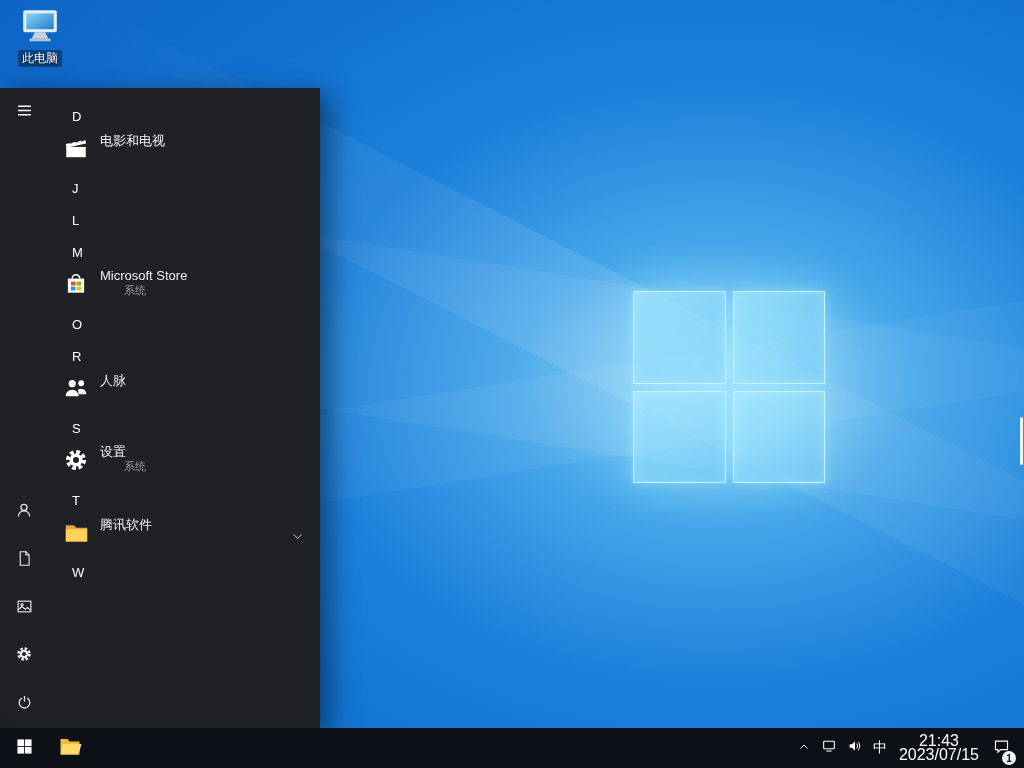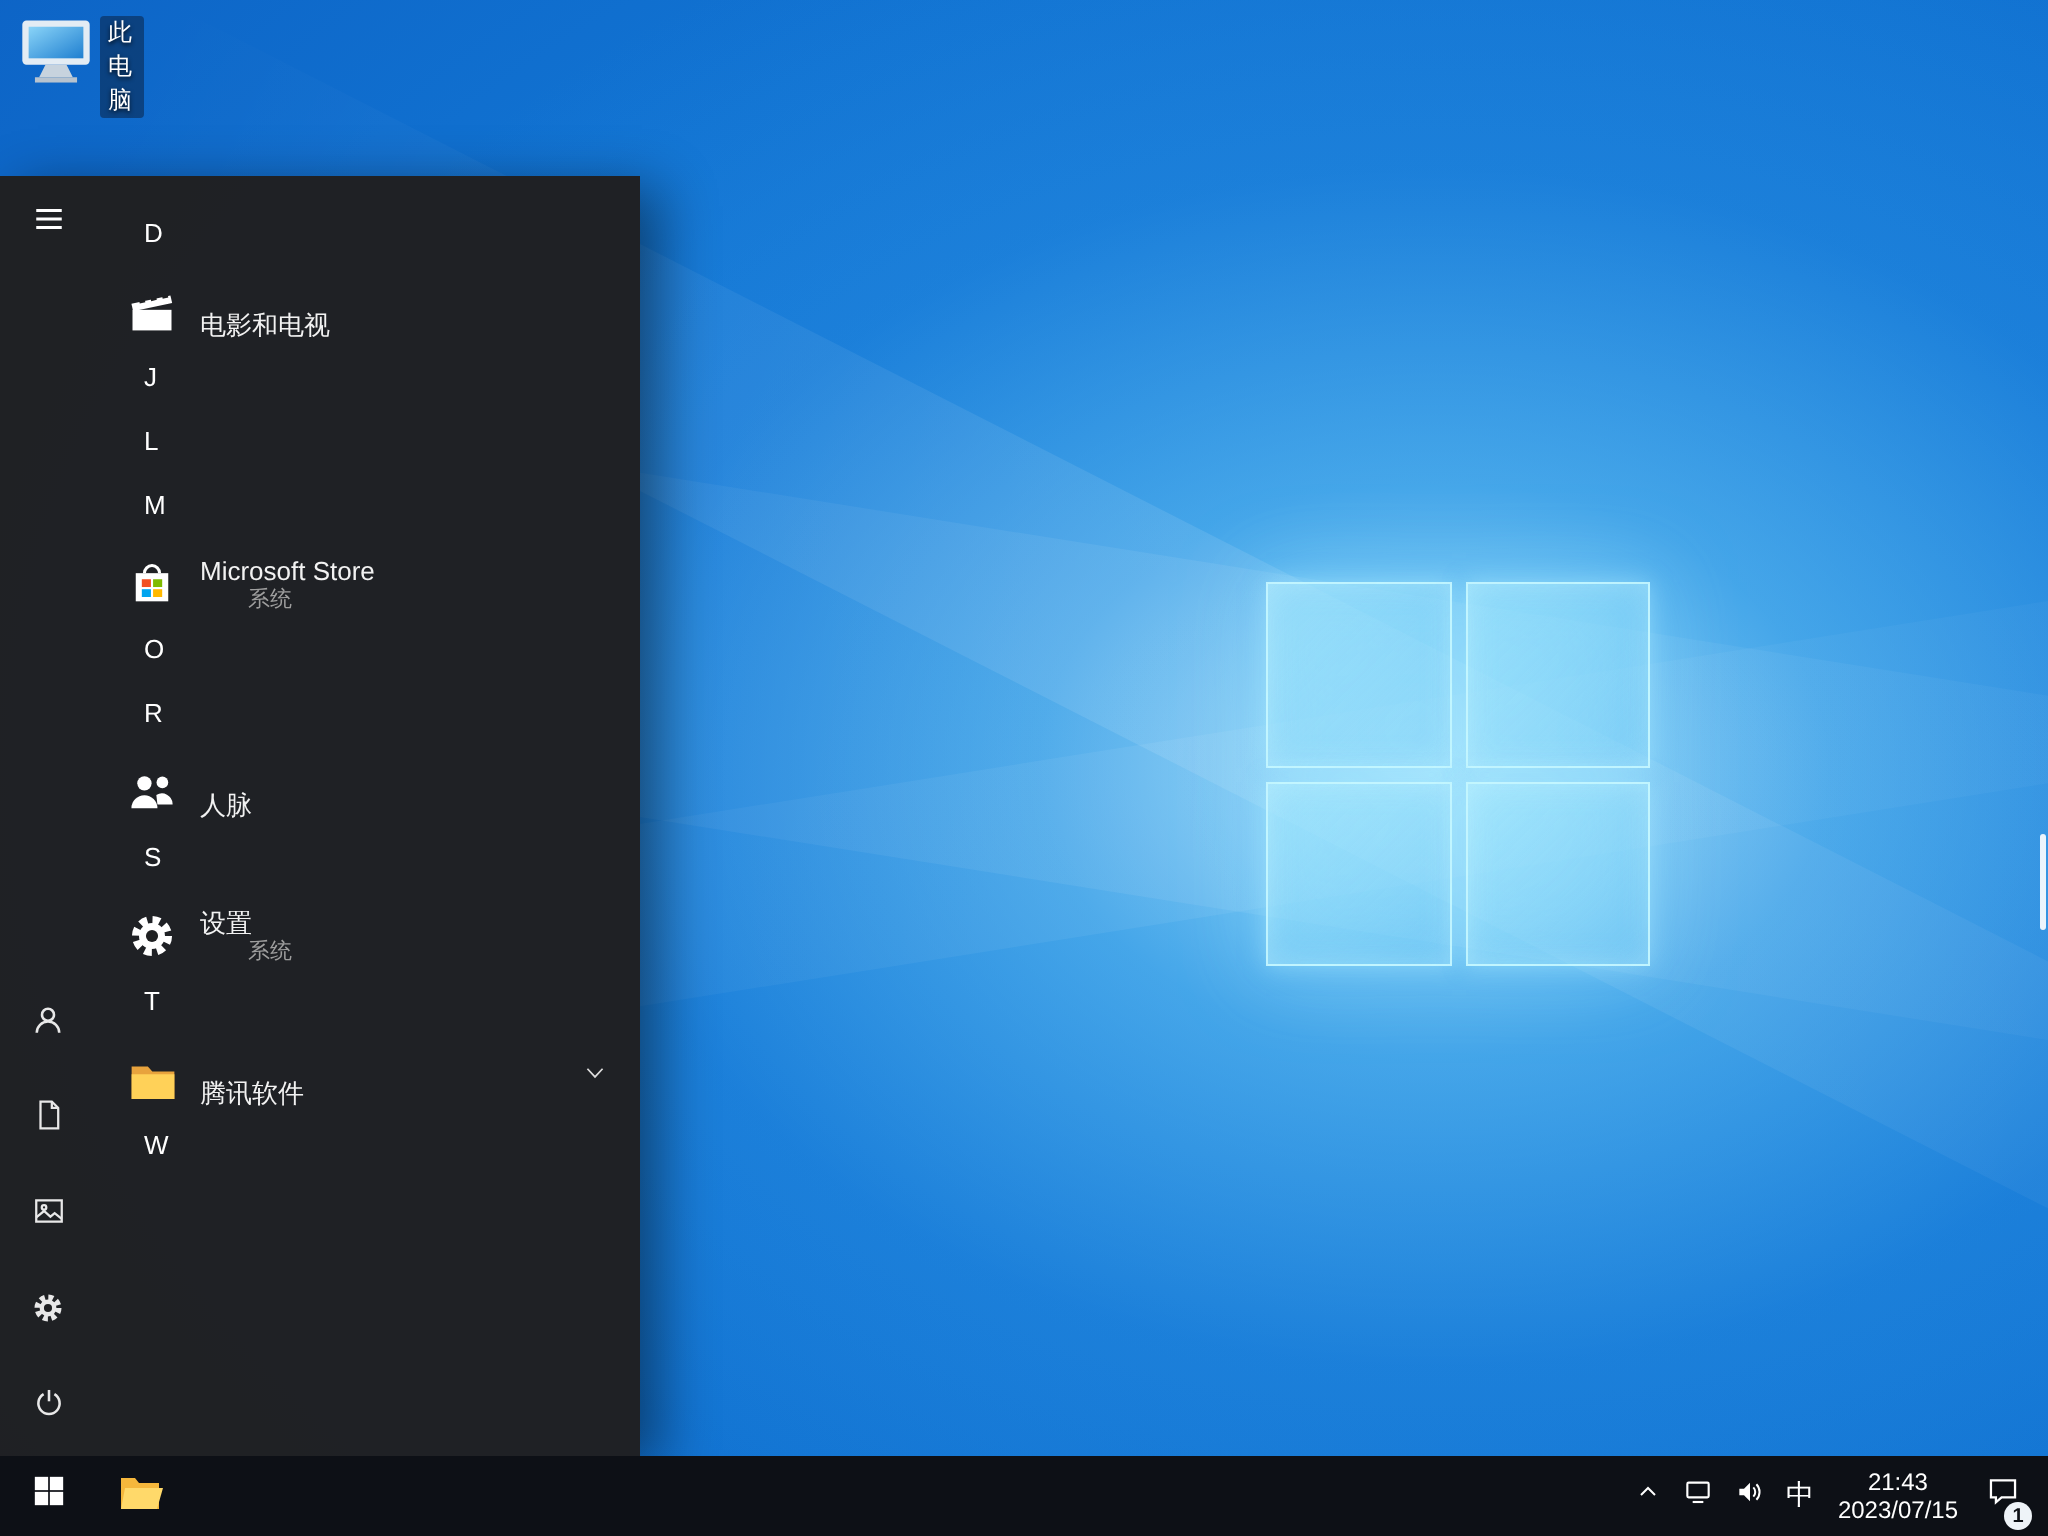--- a/index.html
+++ b/index.html
@@ -19,47 +19,47 @@
   .ray2 { top:300px; height:170px; transform:rotate(9deg); opacity:.7; }
   .ray3 { top:350px; height:90px;  transform:rotate(-9deg); opacity:.6; }
   .win-logo { position:absolute; left:633px; top:291px; width:192px; height:192px;
     display:grid; grid-template-columns:1fr 1fr; grid-template-rows:1fr 1fr; gap:7px;
     filter:drop-shadow(0 0 20px rgba(150,230,255,0.75)); }
   .win-pane { background:linear-gradient(135deg, rgba(165,232,253,0.60), rgba(115,203,246,0.38));
     border:1.5px solid rgba(200,248,255,0.9);
     box-shadow:inset 0 0 14px rgba(210,248,255,0.35), 0 0 10px rgba(165,232,255,0.5); }
 
   
-  .desk-icon { position:absolute; left:8px; top:8px; width:64px; display:flex; flex-direction:row; gap:2px; }
+  .desk-icon { position:absolute; left:8px; top:8px; width:64px; display:flex; flex-direction:column; align-items:center; gap:2px; }
   .desk-icon .lbl { font-size:12px; color:#fff; text-shadow:0 1px 2px rgba(0,0,0,.85);
     background:rgba(8,20,40,0.45); padding:0 4px; border-radius:2px; }
 
   
   .start-menu { position:absolute; left:0; top:88px; width:320px; height:640px;
     background:rgba(31,32,34,0.985); display:flex; box-shadow:10px 6px 26px rgba(0,0,0,0.45); z-index:20; }
   .rail { width:48px; display:flex; flex-direction:column; flex:none; }
   .rail-btn { width:48px; height:48px; display:flex; align-items:center; justify-content:center; cursor:pointer; }
   .rail-spacer { flex:1; }
   .app-list { flex:1; padding-top:12px; overflow:hidden; }
   .letter-row { height:32px; display:flex; align-items:center; padding-left:24px; font-size:13px; color:#fff; cursor:pointer; }
-  .app-row { height:40px; display:flex; align-items:flex-end; padding-left:12px; gap:8px; color:#f2f2f2; font-size:13px; position:relative; cursor:pointer; }
+  .app-row { height:40px; display:flex; align-items:flex-start; padding-left:12px; gap:8px; color:#f2f2f2; font-size:13px; position:relative; cursor:pointer; }
   .app-icon { width:32px; height:32px; display:flex; align-items:center; justify-content:center; flex:none; }
   .app-text { display:flex; flex-direction:column; line-height:15px; }
   .sub { font-size:11px; color:#9e9e9e;margin-left:24px; }
   .chev { position:absolute; right:16px; top:50%; transform:translateY(-50%); display:flex; }
 
   
   .taskbar { position:absolute; left:0; bottom:0; width:1024px; height:40px; background:#0d1016;
     display:flex; align-items:stretch; z-index:50; }
   .tb-btn { width:48px; display:flex; align-items:center; justify-content:center; cursor:pointer; }
   .tb-btn.narrow { width:44px; }
   .tray { margin-left:auto; display:flex; align-items:center; padding-right:8px; }
   .tray-btn { height:40px; min-width:24px; padding:0 5px; display:flex; align-items:center; justify-content:center; color:#fff; cursor:pointer; position:relative; }
   .ime { font-size:14px; }
-  .tray-clock { font-size:12px; color:#fff; line-height:14px; text-align:center; padding:0 7px; cursor:pointer; }
+  .tray-clock { font-size:16px; color:#fff; line-height:14px; text-align:center; padding:0 7px; cursor:pointer; }
   .ac-badge { position:absolute; right:0px; bottom:3px; width:14px; height:14px; border-radius:50%;
     background:#eef3f8; color:#0d1016; font-size:10px; font-weight:bold;
     display:flex; align-items:center; justify-content:center; }
 
   .edge-thumb { position:absolute; right:1px; top:417px; width:3px; height:48px;
     background:rgba(255,255,255,0.9); border-radius:2px; z-index:60; }
 </style>
 </head>
 <body>
 

